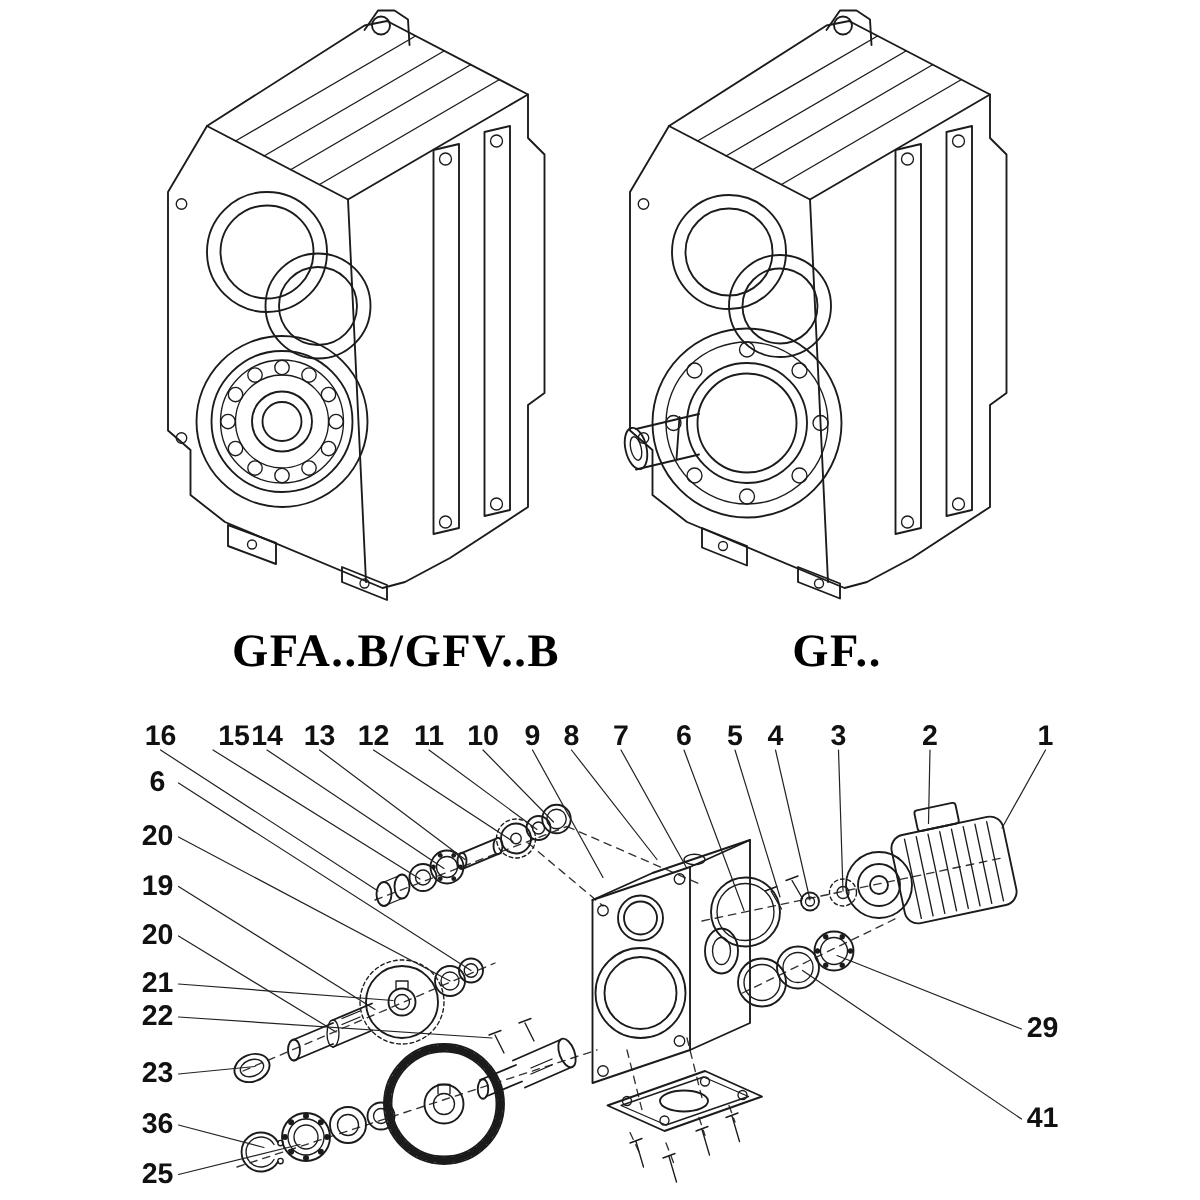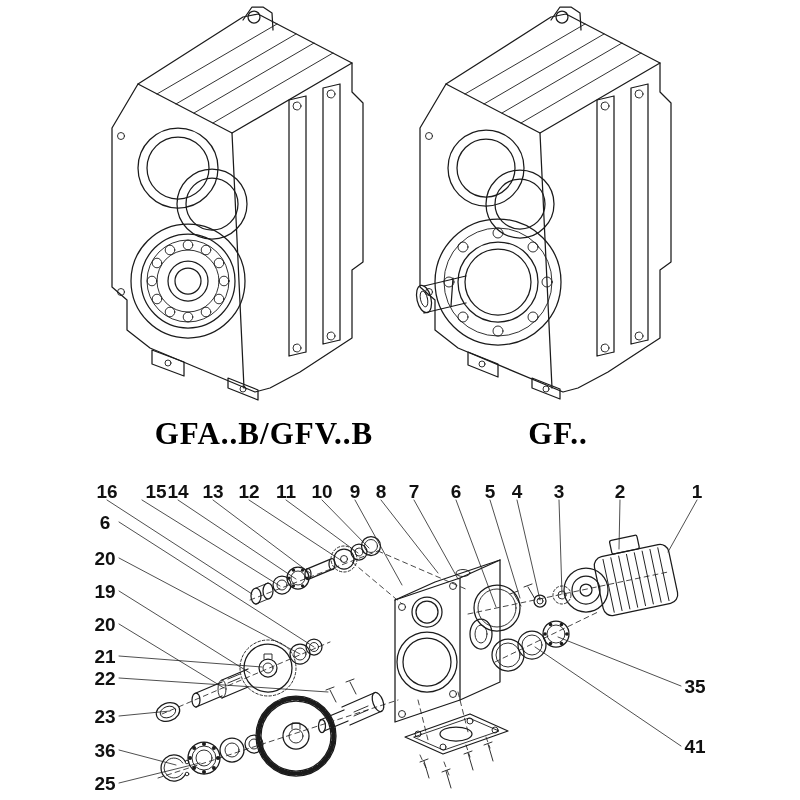--- a/index.html
+++ b/index.html
@@ -322,17 +322,17 @@
       <span class="part-label" style="left: 697px; top: 491px;">1</span>
       <span class="part-label" style="left: 105px; top: 522px;">6</span>
       <span class="part-label" style="left: 105px; top: 558px;">20</span>
       <span class="part-label" style="left: 105px; top: 591px;">19</span>
       <span class="part-label" style="left: 105px; top: 624px; text-align: center;">20</span>
       <span class="part-label" style="left: 105px; top: 656px;">21</span>
       <span class="part-label" style="left: 105px; top: 678px; text-align: right;">22</span>
       <span class="part-label" style="left: 105px; top: 716px;">23</span>
       <span class="part-label" style="left: 105px; top: 750px;">36</span>
       <span class="part-label" style="left: 105px; top: 783px;">25</span>
-      <span class="part-label" style="left: 695px; top: 686px;">35</span>
+      <span class="part-label" style="left: 695px; top: 686px;">29</span>
       <span class="part-label" style="left: 695px; top: 746px;">41</span>
     </div>
 
 </div>
 
 </body></html>

